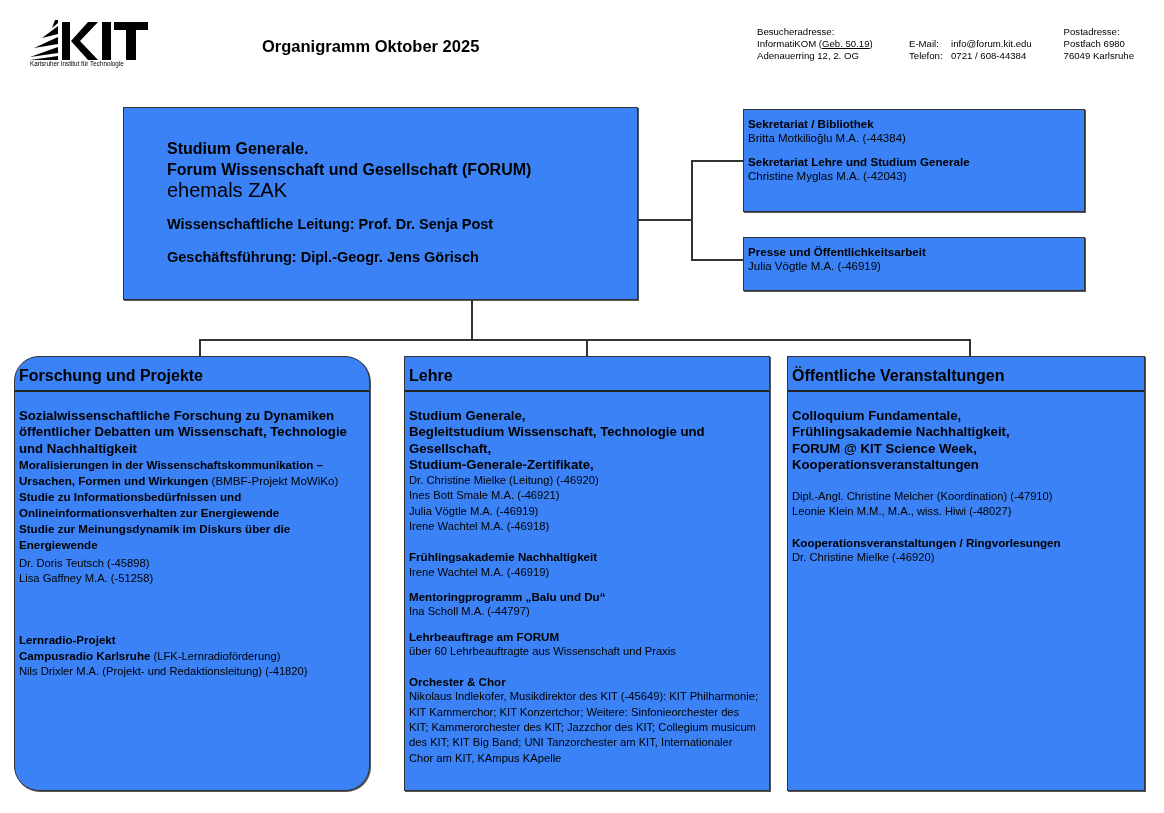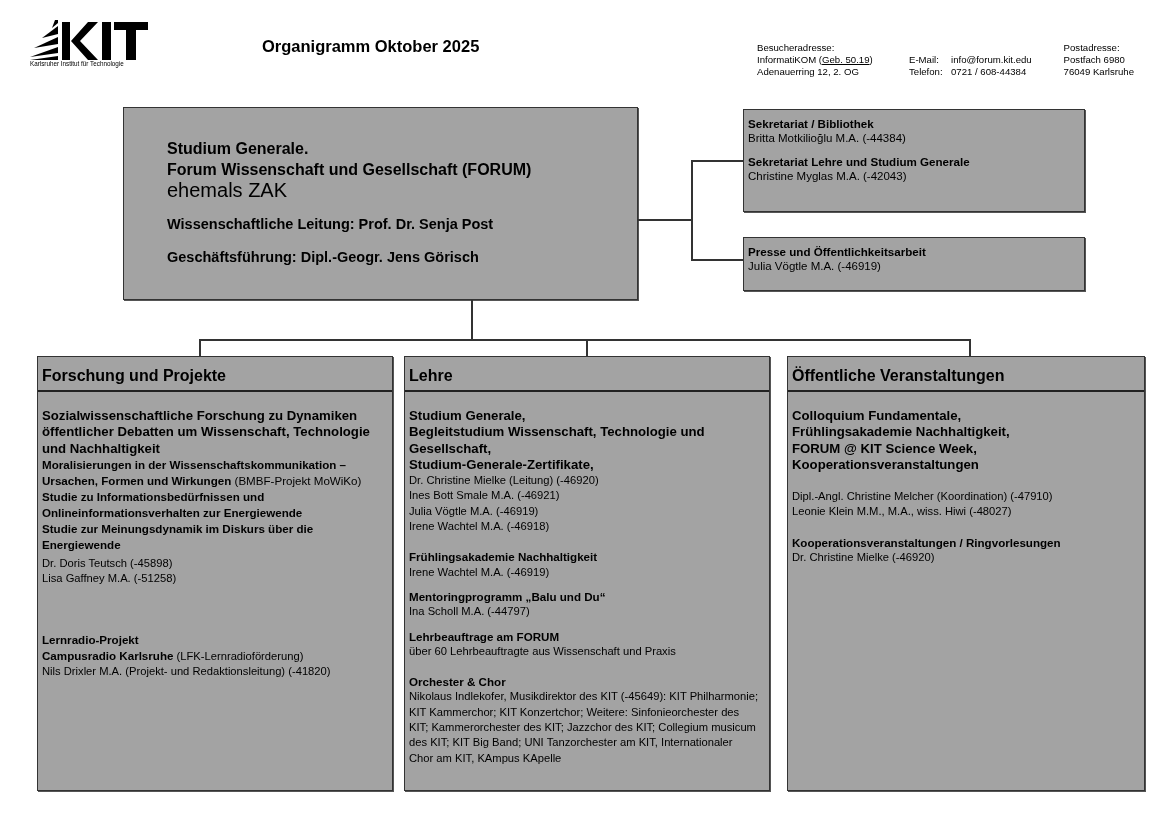--- a/index.html
+++ b/index.html
@@ -6,48 +6,48 @@
   body {
     width: 1164px; height: 813px; position: relative; overflow: hidden;
     font-family: "Liberation Sans", sans-serif; color: #000;
   }
   .abs { position: absolute; }
   
   #logo { left: 30px; top: 14px; width: 120px; height: 56px; }
   #logo-caption { left: 30px; top: 60px; font-size: 6.3px; white-space: nowrap; }
   #doc-title { left: 262px; top: 37px; font-size: 16.5px; font-weight: bold; }
 
-  .addr { font-size: 9.6px; line-height: 12px; white-space: nowrap; margin-top: 16px; }
+  .addr { font-size: 9.6px; line-height: 12px; white-space: nowrap; }
   #visitor { left: 757px; top: 26px; }
   #contact { left: 909px; top: 38px; }
   #contact .lbl { display: inline-block; width: 42px; }
   #postal { right: 30px; top: 26px; }
   .u { text-decoration: underline; }
 
-  .box { border: 1.5px solid #333; box-shadow: 1px 1px 0 #555; background: #a3a3a3; box-sizing: border-box; }
+  .box { border: 1.5px solid #333; box-shadow: 1px 1px 0 #555; background: #3b82f6; box-sizing: border-box; }
   #main-box { left: 123px; top: 107px; width: 515px; height: 193px; padding: 30px 0 0 43px; }
   #main-box .t1 { font-size: 16px; font-weight: bold; line-height: 21px; }
   #main-box .t2 { font-size: 20px; line-height: 21px; }
   #main-box .t3 { font-size: 14.5px; font-weight: bold; margin-top: 15px; }
   #main-box .t4 { font-size: 14.5px; font-weight: bold; margin-top: 17px; }
 
   .side { font-size: 11.5px; line-height: 15px; padding: 6px 0 0 4px; }
   #sek-box { left: 743px; top: 109px; width: 342px; height: 103px; }
   #presse-box { left: 743px; top: 237px; width: 342px; height: 54px; }
 
   .line { position: absolute; background: #333; }
 
   .col { top: 356px; height: 435px; padding: 0; }
   .col-head { height: 35px; border-bottom: 2px solid #222; font-size: 16px; font-weight: bold; padding: 10px 0 0 4px; box-sizing: border-box; }
   .col-body { padding: 16px 4px 0 4px; font-size: 11.2px; line-height: 15.3px; }
   .hb { font-size: 13.2px; font-weight: bold; line-height: 16.3px; }
   .sb { font-weight: bold; font-size: 11.6px; }
   .sec { margin-top: 9px; }
   .sec-lg { margin-top: 15px; }
-  #col1 { left: 37px; width: 356px; }
+  #col1 { left: 14px; width: 356px; border-radius: 25px; }
   #col2 { left: 404px; width: 366px; }
   #col3 { left: 787px; width: 358px; }
   .bigsp { margin-top: 46px; }
 </style>
 </head>
 <body>
 
 <svg id="logo" class="abs" viewBox="0 0 120 44">
   <g fill="#000">
     <polygon points="0,40 28,40 28,36"></polygon>

